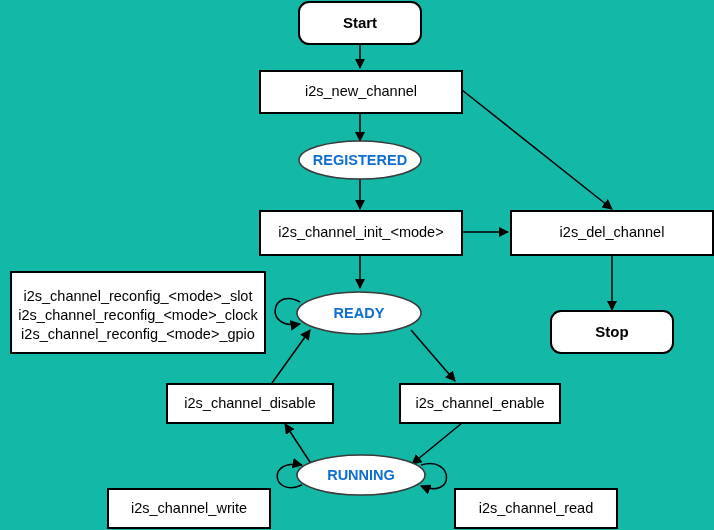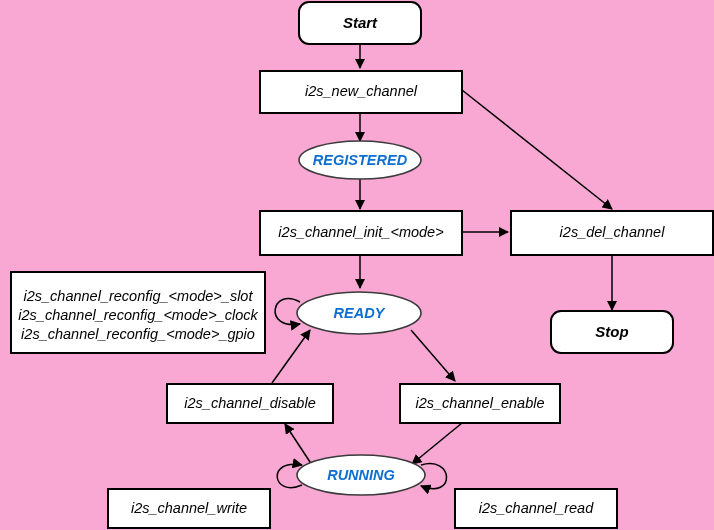--- a/index.html
+++ b/index.html
@@ -10,22 +10,21 @@
   body {
     width: 714px;
     height: 530px;
     overflow: hidden;
     font-family: "Liberation Sans", sans-serif;
   }
   #diagram-root {
     position: relative;
     width: 714px;
     height: 530px;
-    background: #f9a8d4;
-    font-style: italic;
+    background: #14b8a6;
   }
   svg#flow {
     display: block;
     width: 714px;
     height: 530px;
   }
   .node-box {
     fill: #ffffff;
     stroke: #000000;
     stroke-width: 2;

